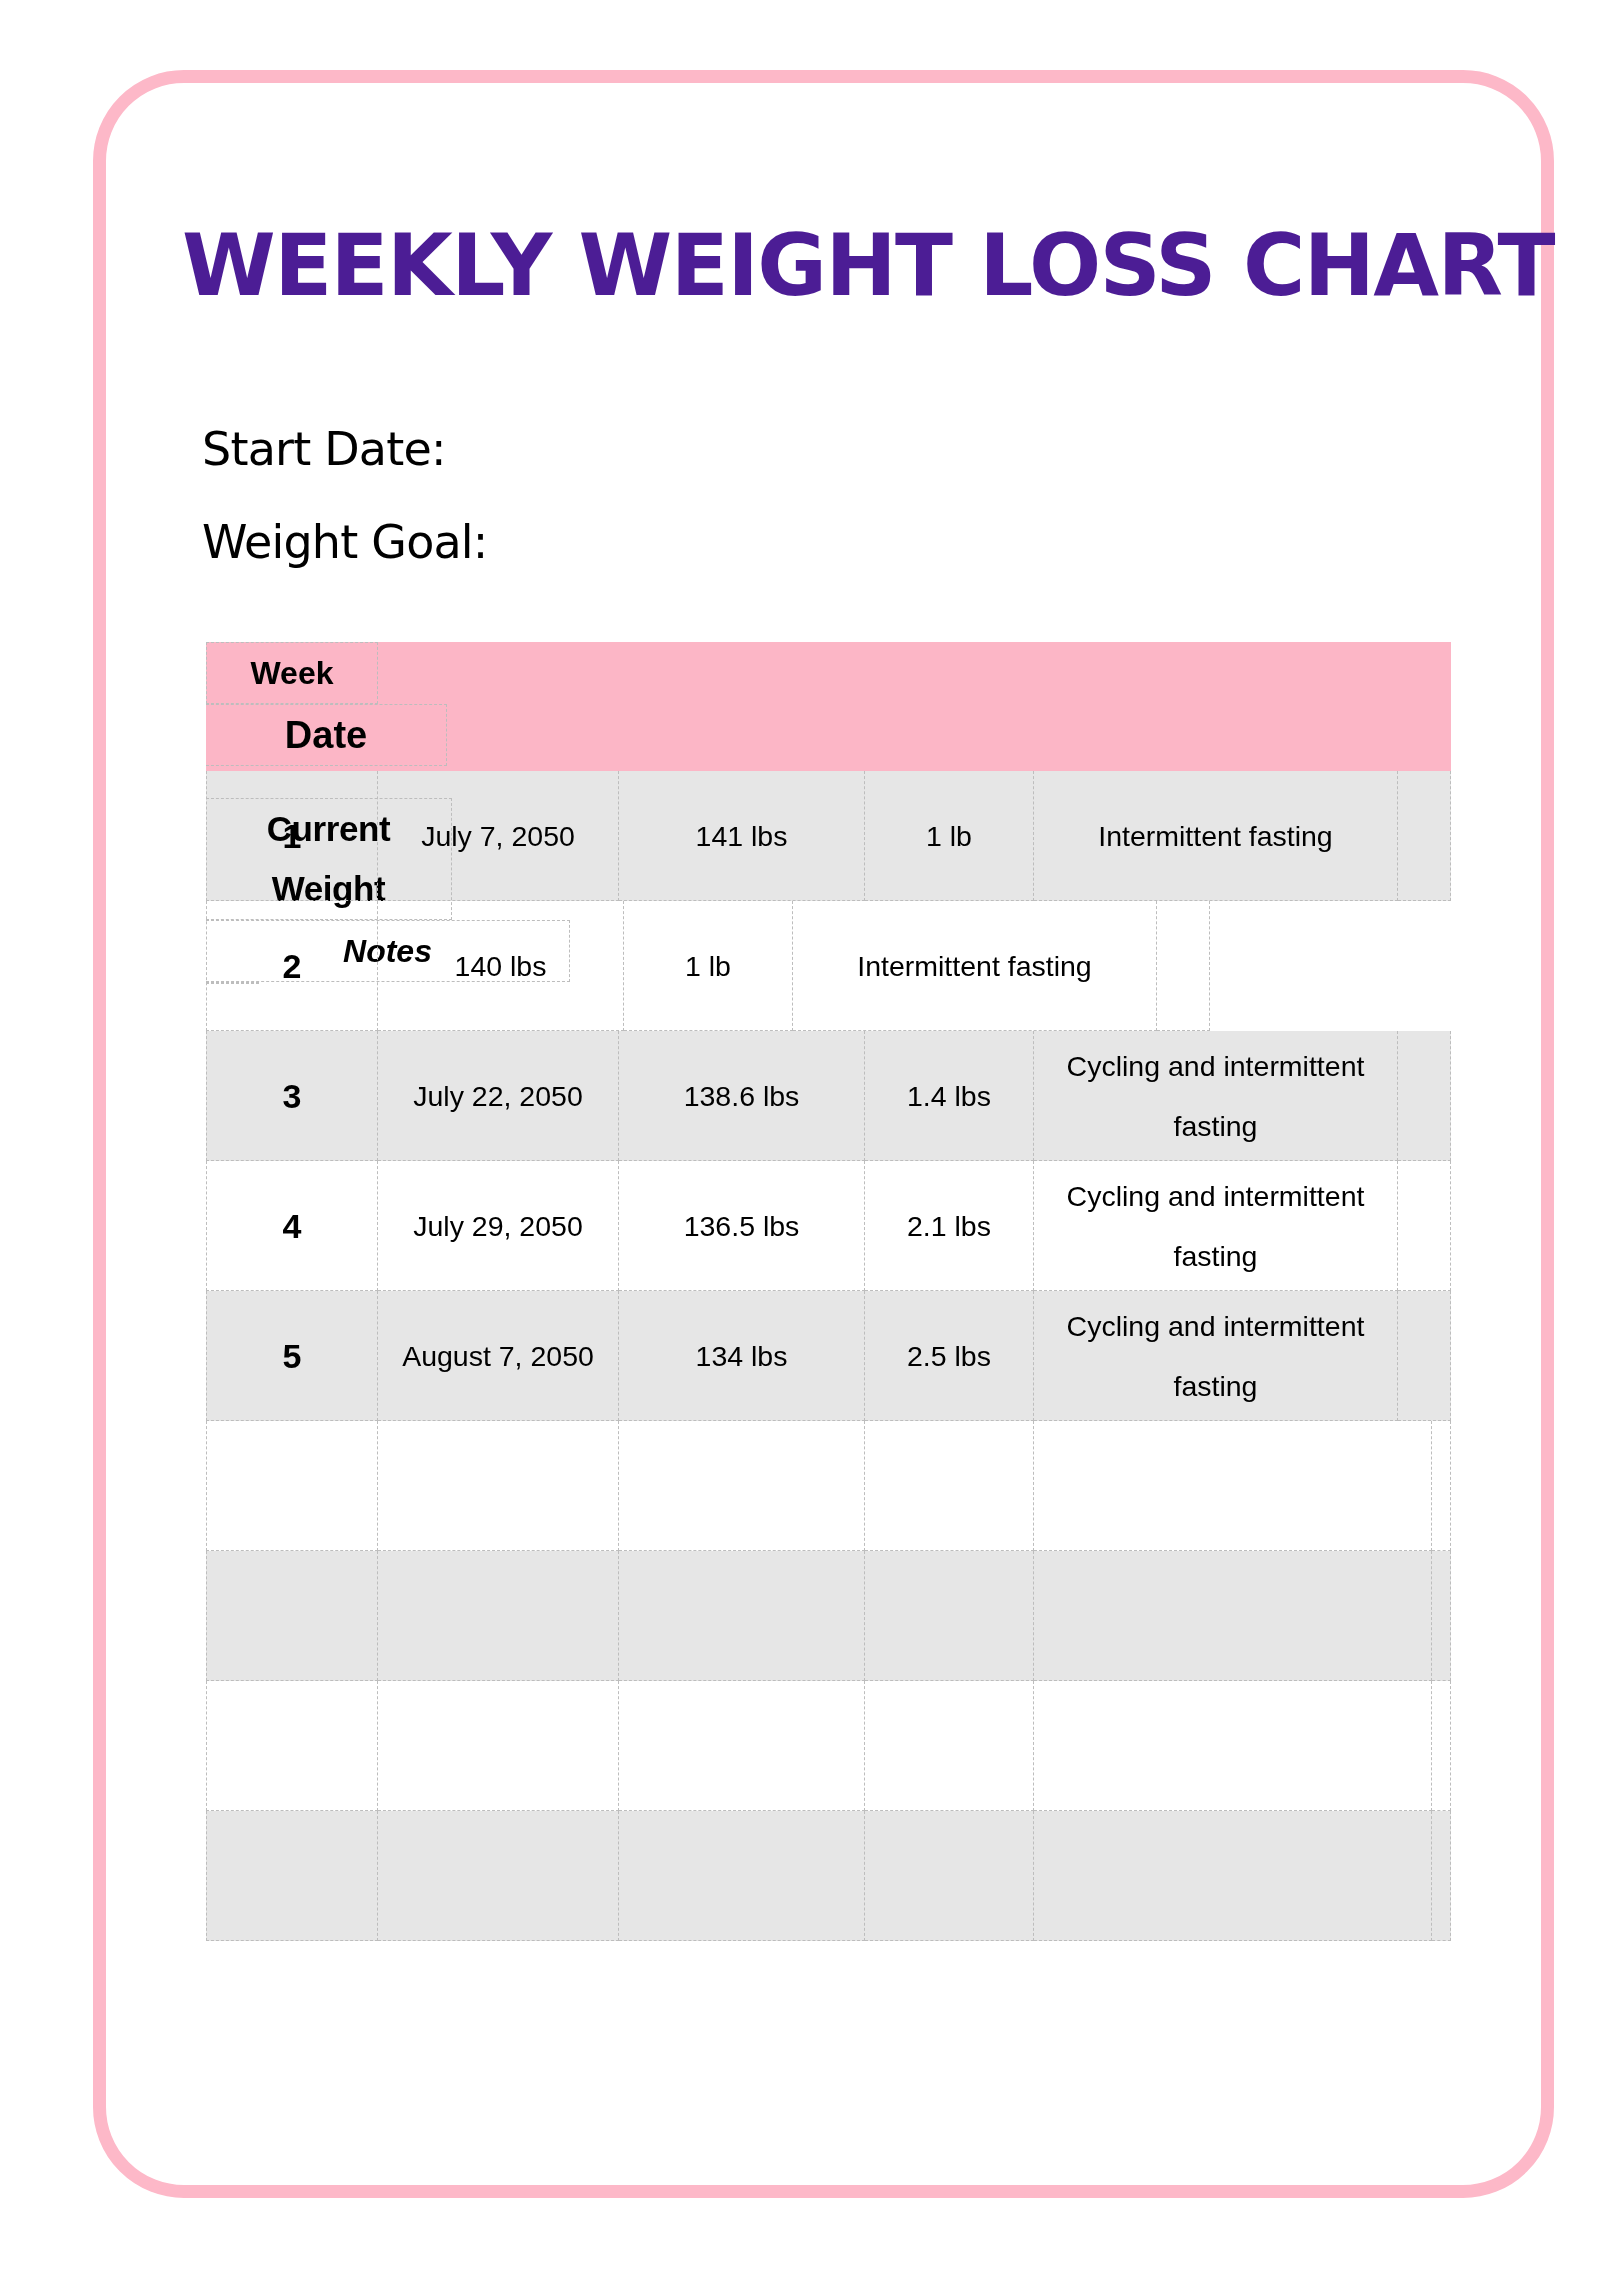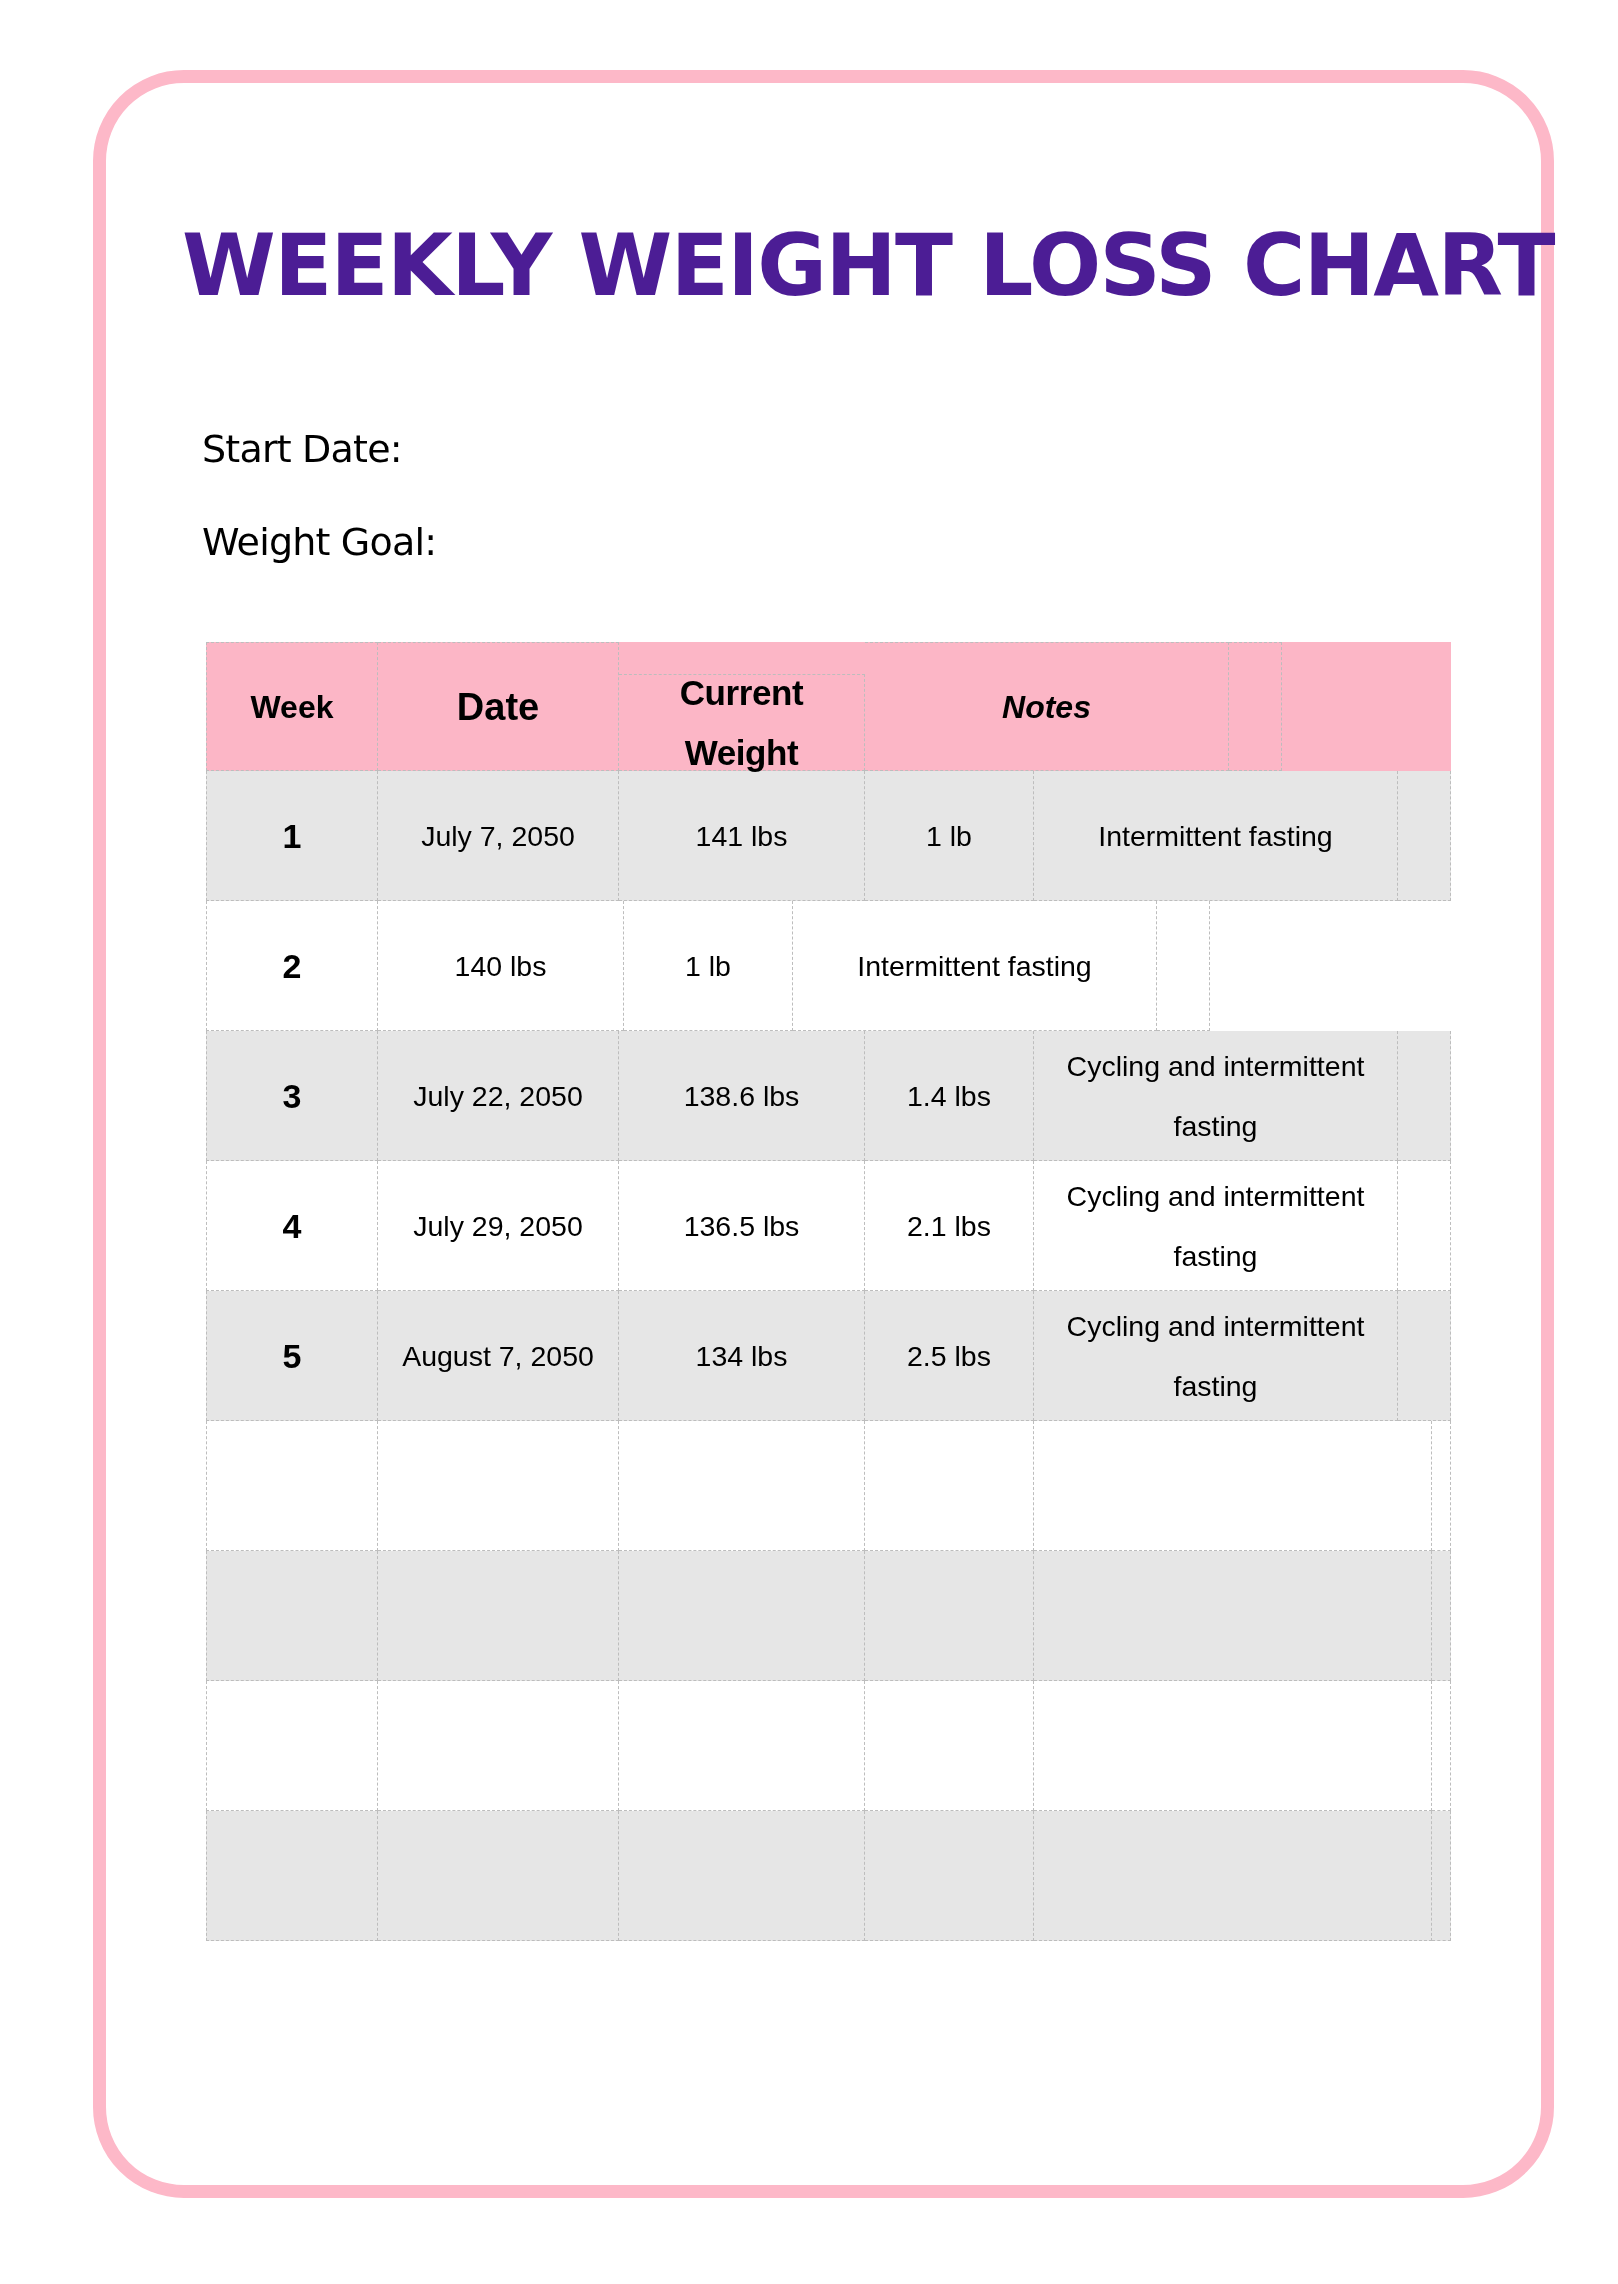--- a/index.html
+++ b/index.html
@@ -36,40 +36,40 @@
       font-size: 85px;
       line-height: 106px;
       letter-spacing: -1.6px;
       white-space: nowrap;
       color: #4c1d95;
     }
     .field-label {
       position: absolute;
       left: 202px;
       font-family: "DejaVu Sans", sans-serif;
-      font-size: 38px;
+      font-size: 46px;
       line-height: 57px;
       white-space: nowrap;
       color: #000;
       letter-spacing: -0.8px;
     }
     .field-start { top: 421px; }
     .field-goal { top: 514px; }
 
     .table {
       position: absolute;
       left: 206px;
       top: 642px;
       width: 1245px;
     }
     .row {
       display: flex;
       height: 130px;
     }
-    .row.header { height: 129px; background: #FCB6C6; }
+    .row.header { height: 129px; background: #FCB6C6; flex-direction: column; }
     .row.grey { background: #E6E6E6; }
     .row.white { background: #FFFFFF; }
     .cell {
       box-sizing: border-box;
       border-right: 1.6px dashed #BDBDBD;
       border-bottom: 1.6px dashed #BDBDBD;
       display: flex;
       align-items: center;
       justify-content: center;
       text-align: center;

